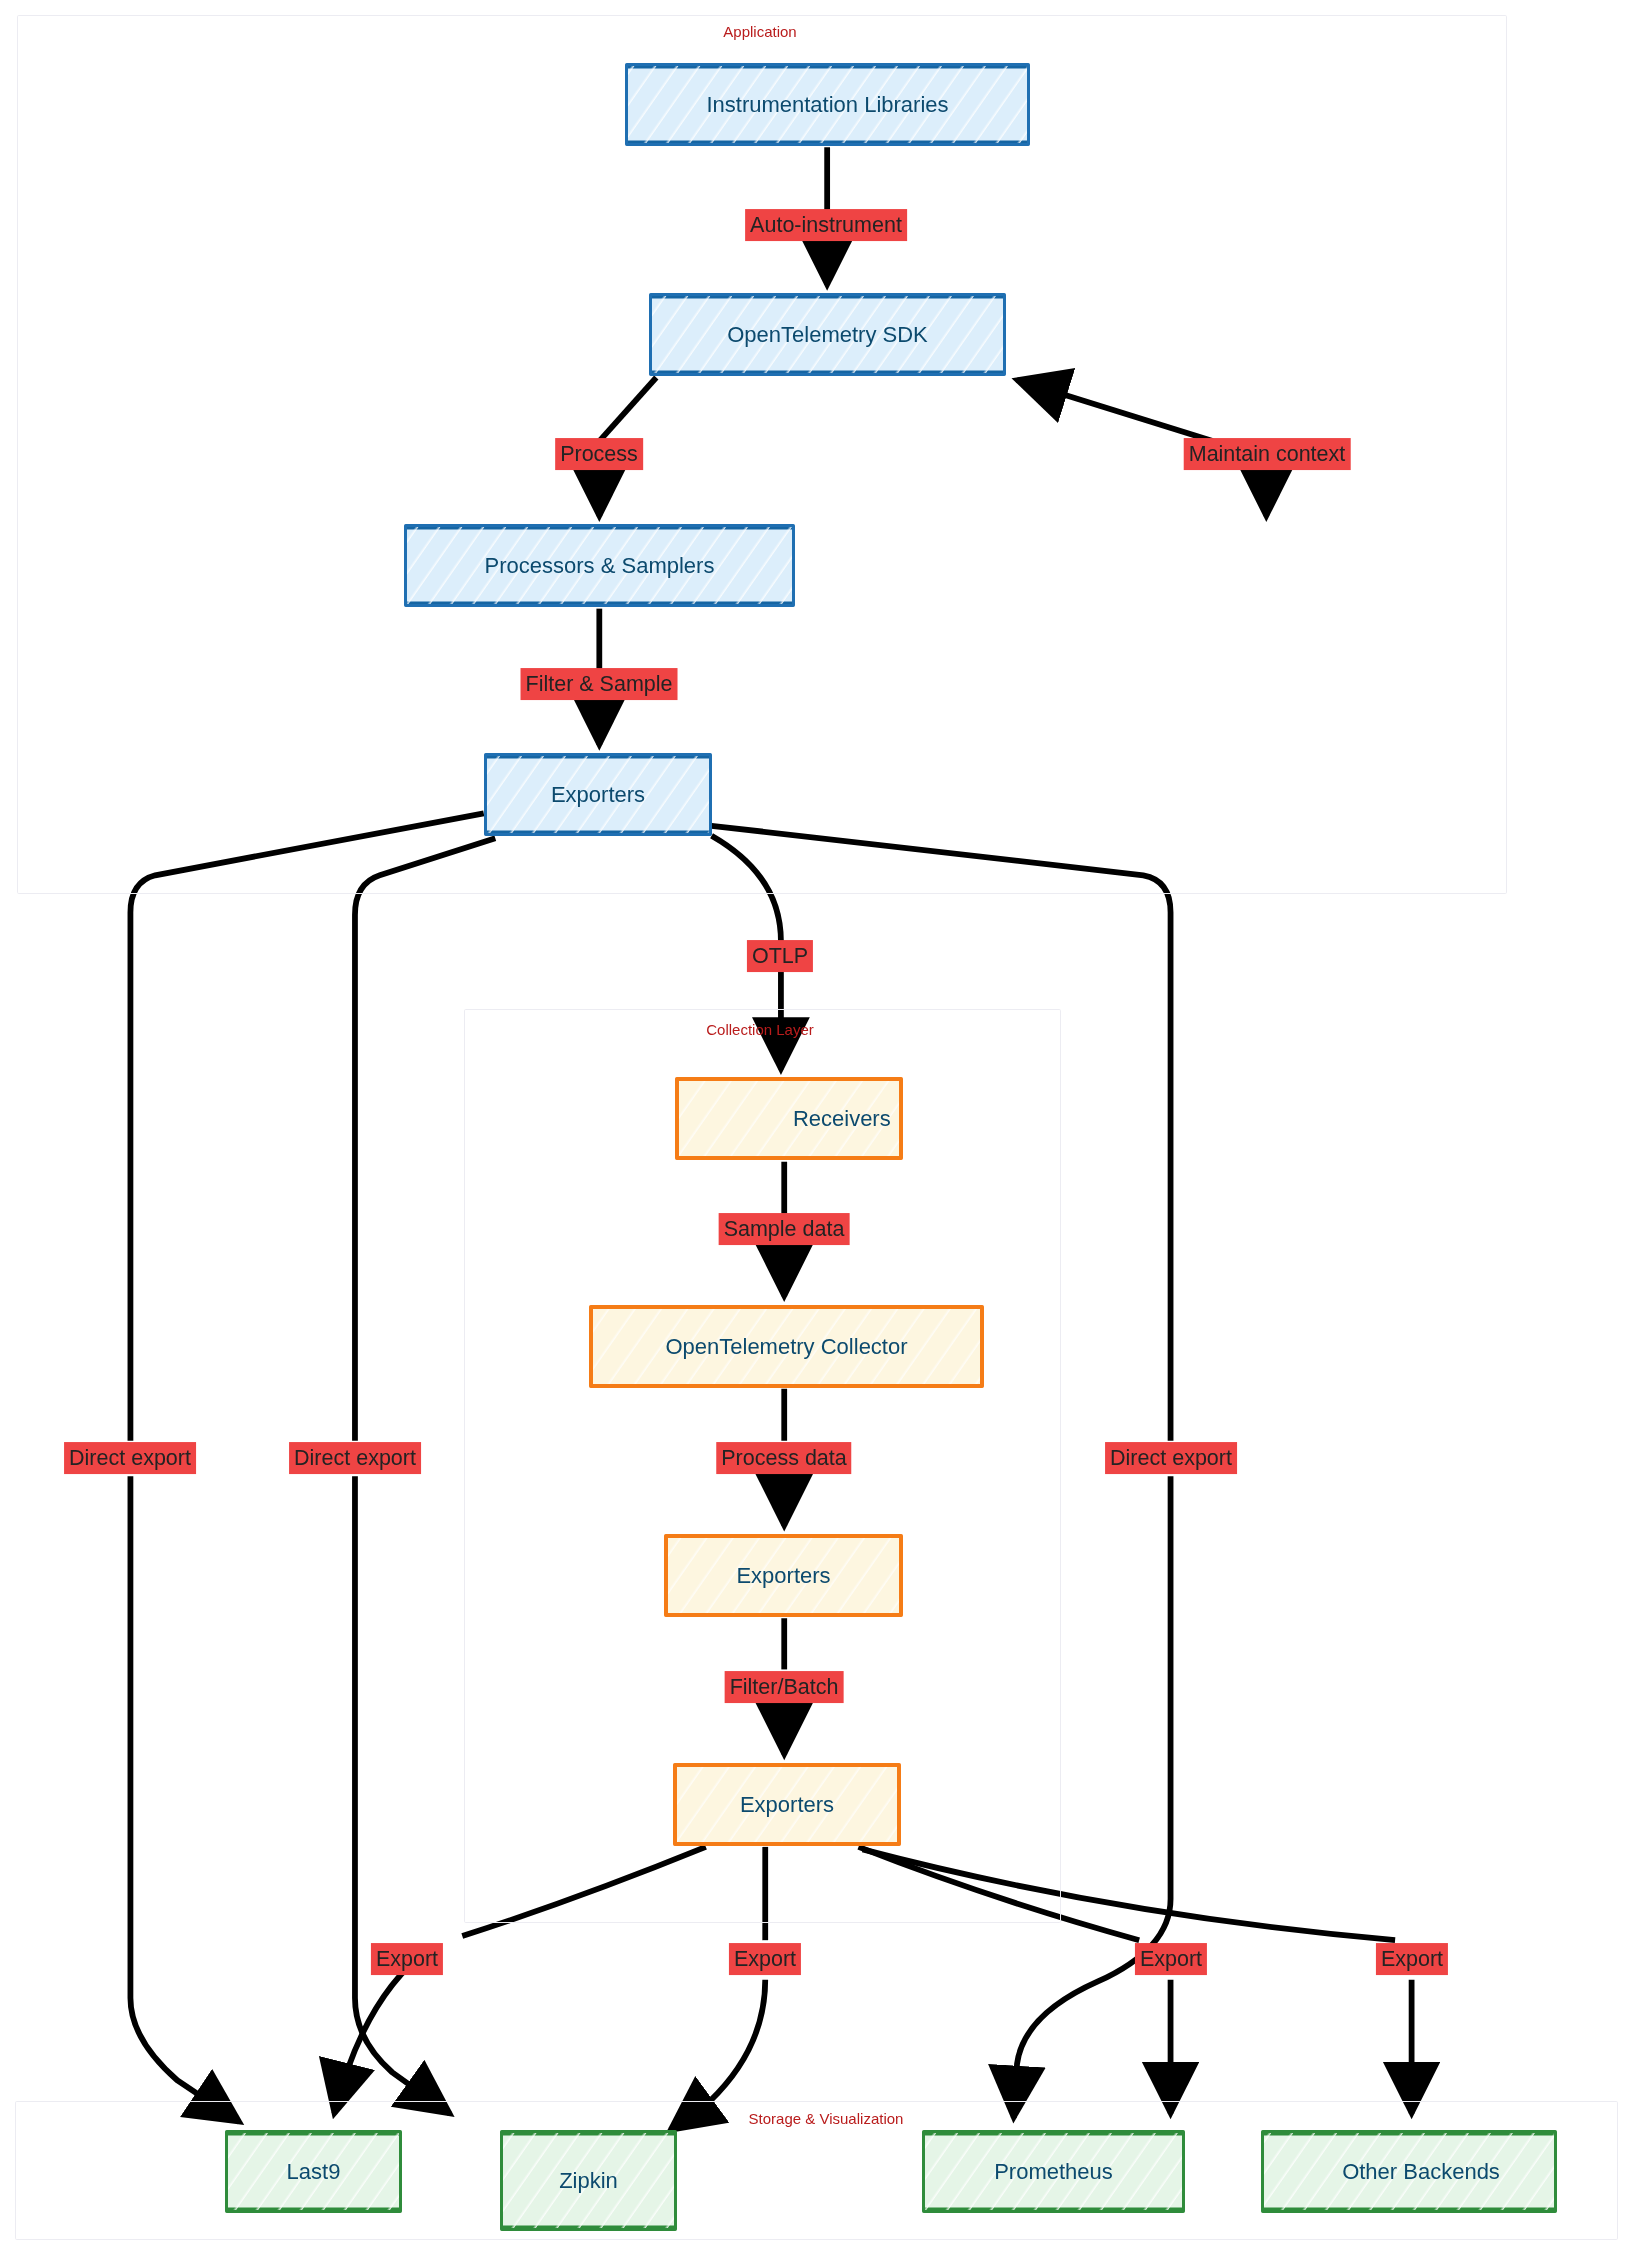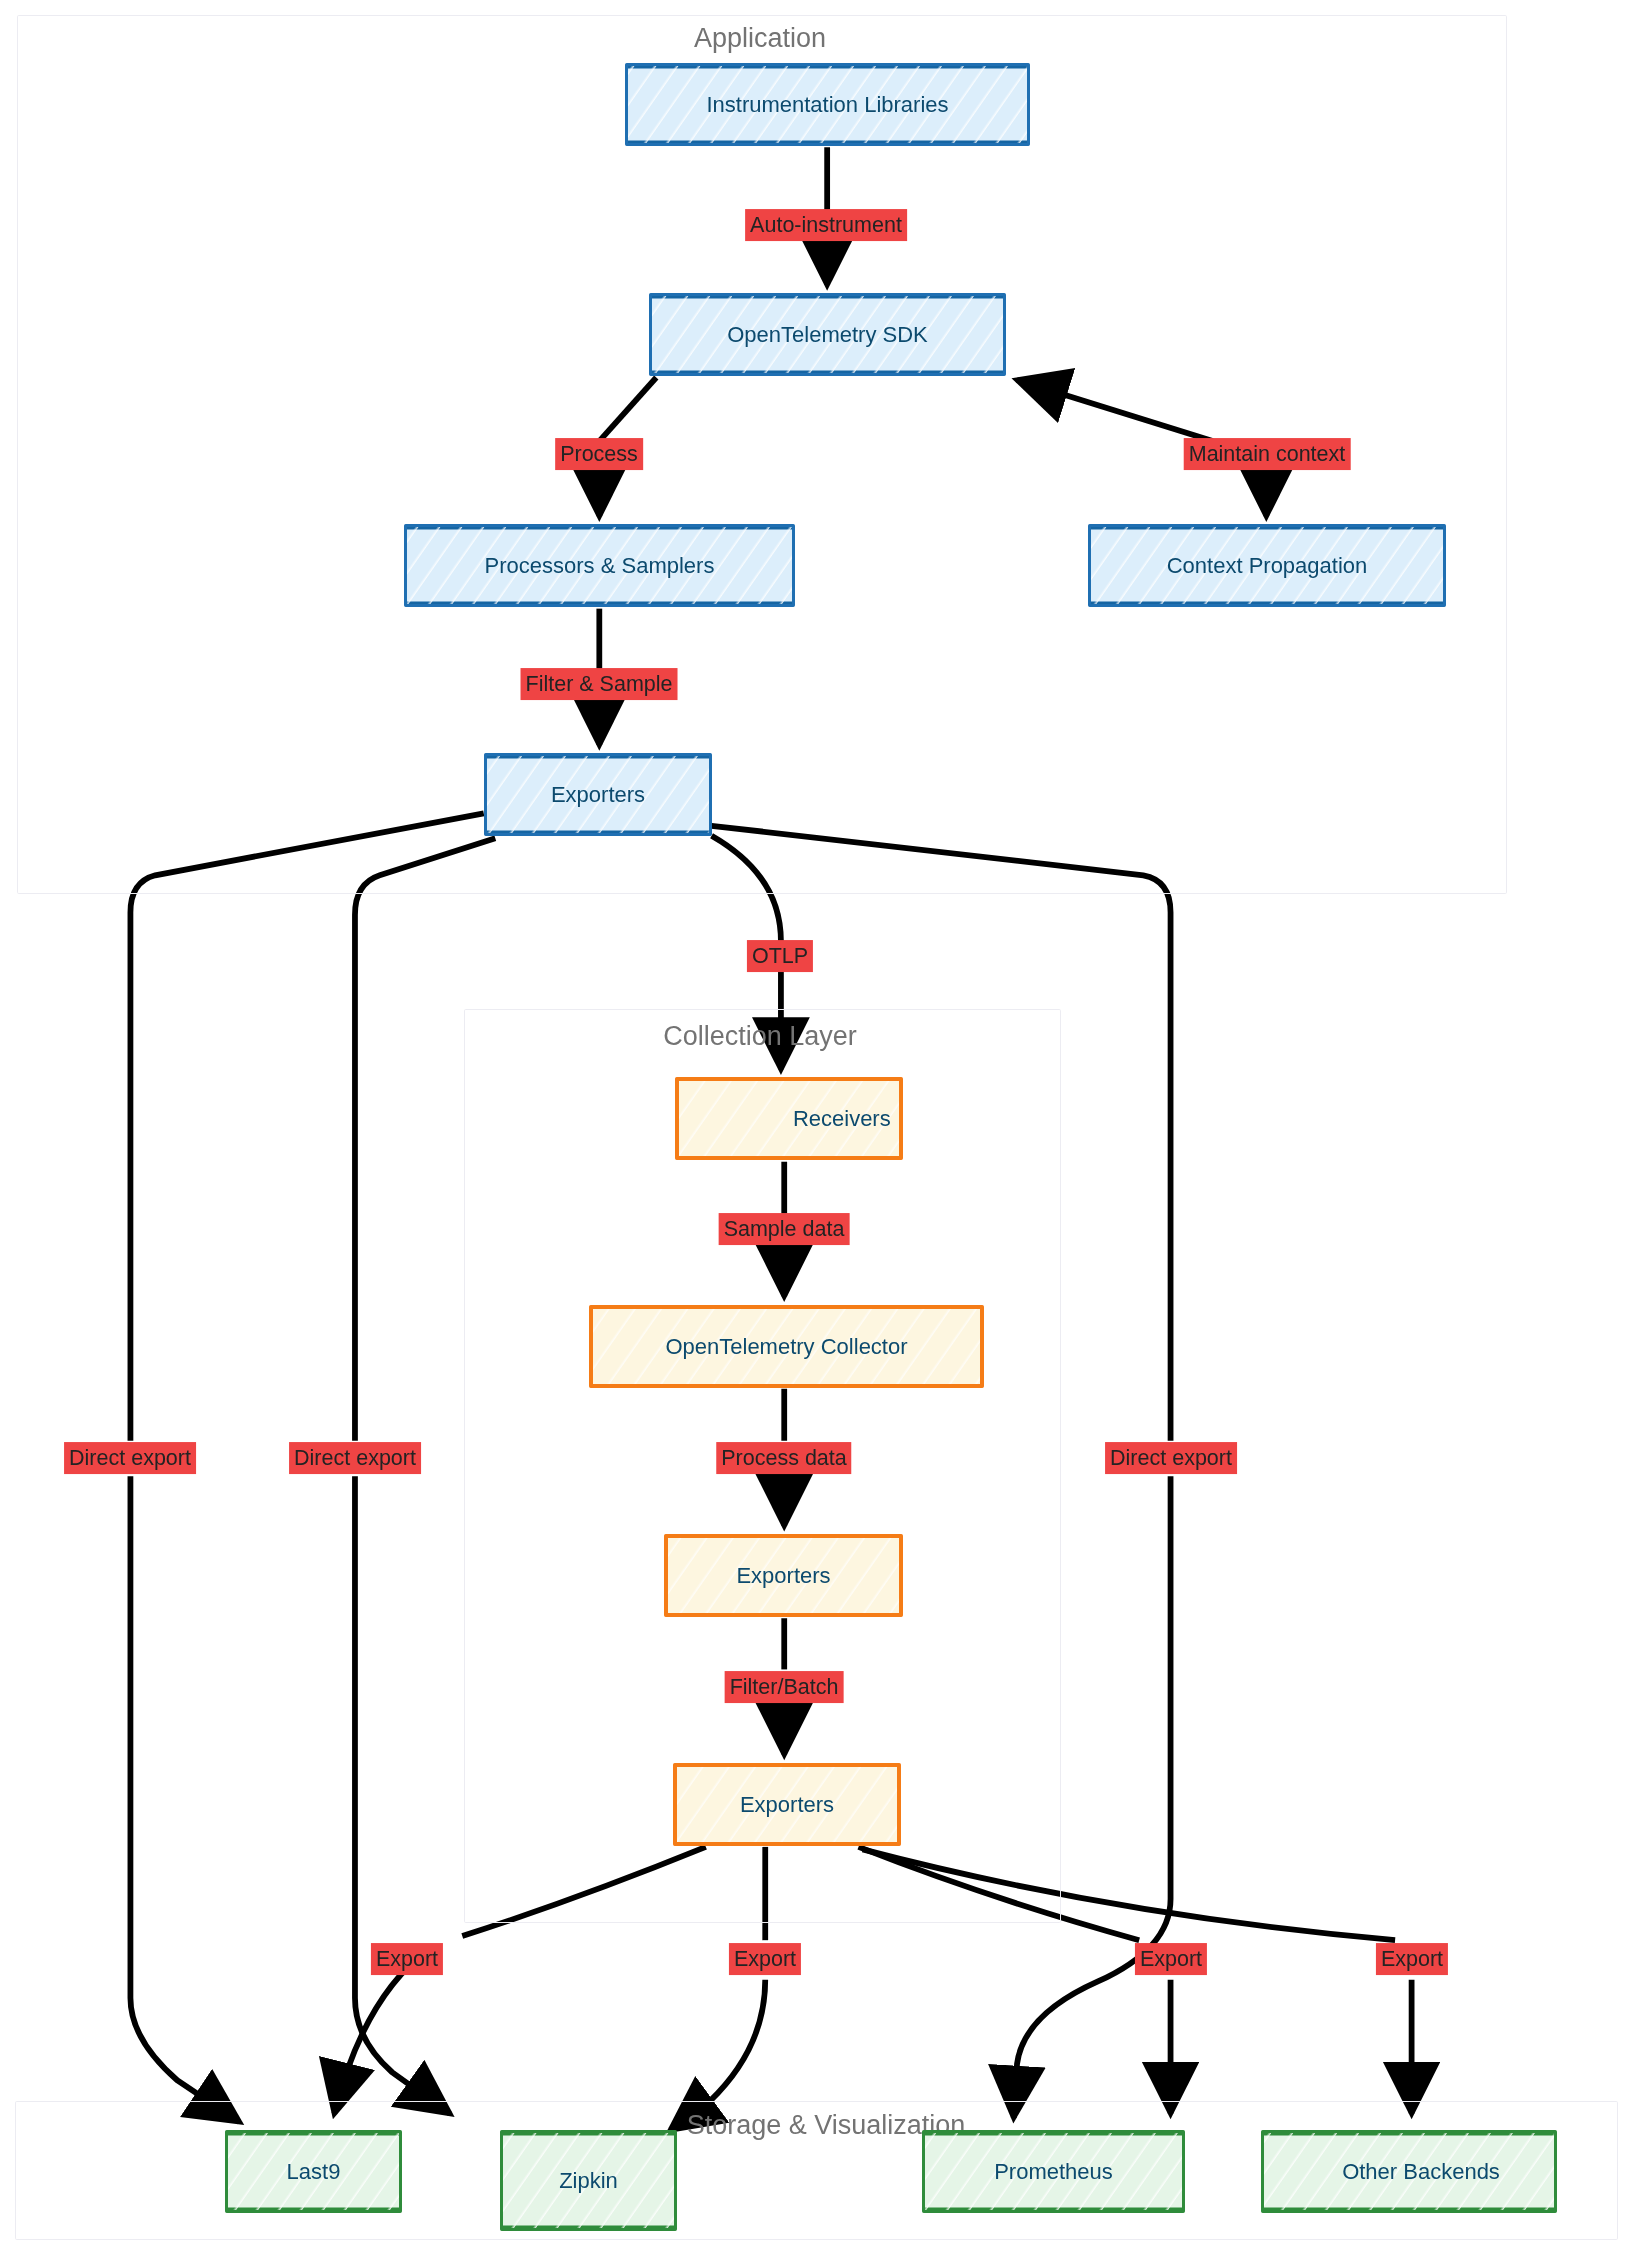--- a/index.html
+++ b/index.html
@@ -27,22 +27,22 @@
   }
   .cluster {
     position: absolute;
     border: 1.7px solid #ececf2;
     background: rgba(255,255,255,0);
     border-radius: 1.7px;
     box-sizing: border-box;
   }
   .cluster-label {
     position: absolute;
-    font-size: 27px;
-    color: #737373;
+    font-size: 15px;
+    color: #b91c1c;
     white-space: nowrap;
     transform: translateX(-50%);
   }
   .node {
     position: absolute;
     box-sizing: border-box;
     display: flex;
     align-items: center;
     justify-content: center;
     text-align: center;
@@ -194,23 +194,20 @@
   </div>
 
   <div class="node blue" style="left:649px;top:293px;width:357px;height:83px;">
     <span class="node-label">OpenTelemetry SDK</span>
   </div>
 
   <div class="node blue" style="left:404px;top:524px;width:391px;height:83px;">
     <span class="node-label">Processors &amp; Samplers</span>
   </div>
 
-  <div class="node blue" style="left:1088px;top:524px;width:358px;height:83px;">
-    <span class="node-label">Context Propagation</span>
-  </div>
 
   <div class="node blue" style="left:484px;top:753px;width:228px;height:83px;">
     <span class="node-label">Exporters</span>
   </div>
 
   <div class="node orange" style="left:675px;top:1077px;width:228px;height:83px;justify-content:flex-end;">
     <span class="node-label">Receivers</span>
   </div>
 
   <div class="node orange" style="left:589px;top:1305px;width:395px;height:83px;">

